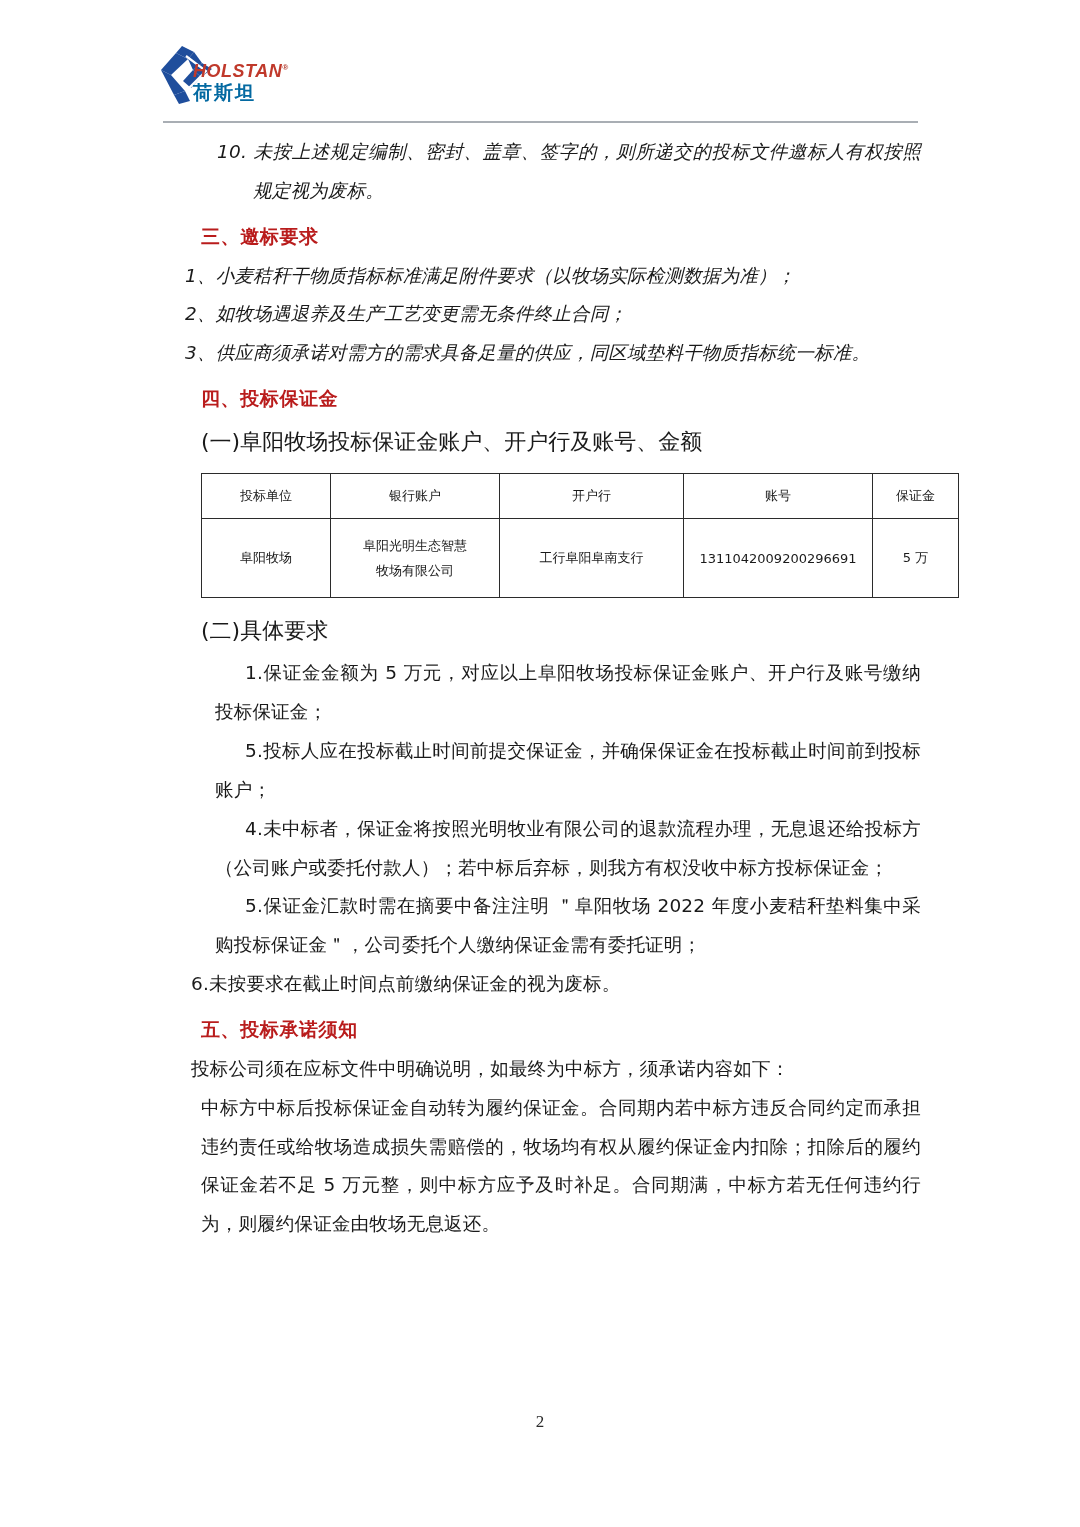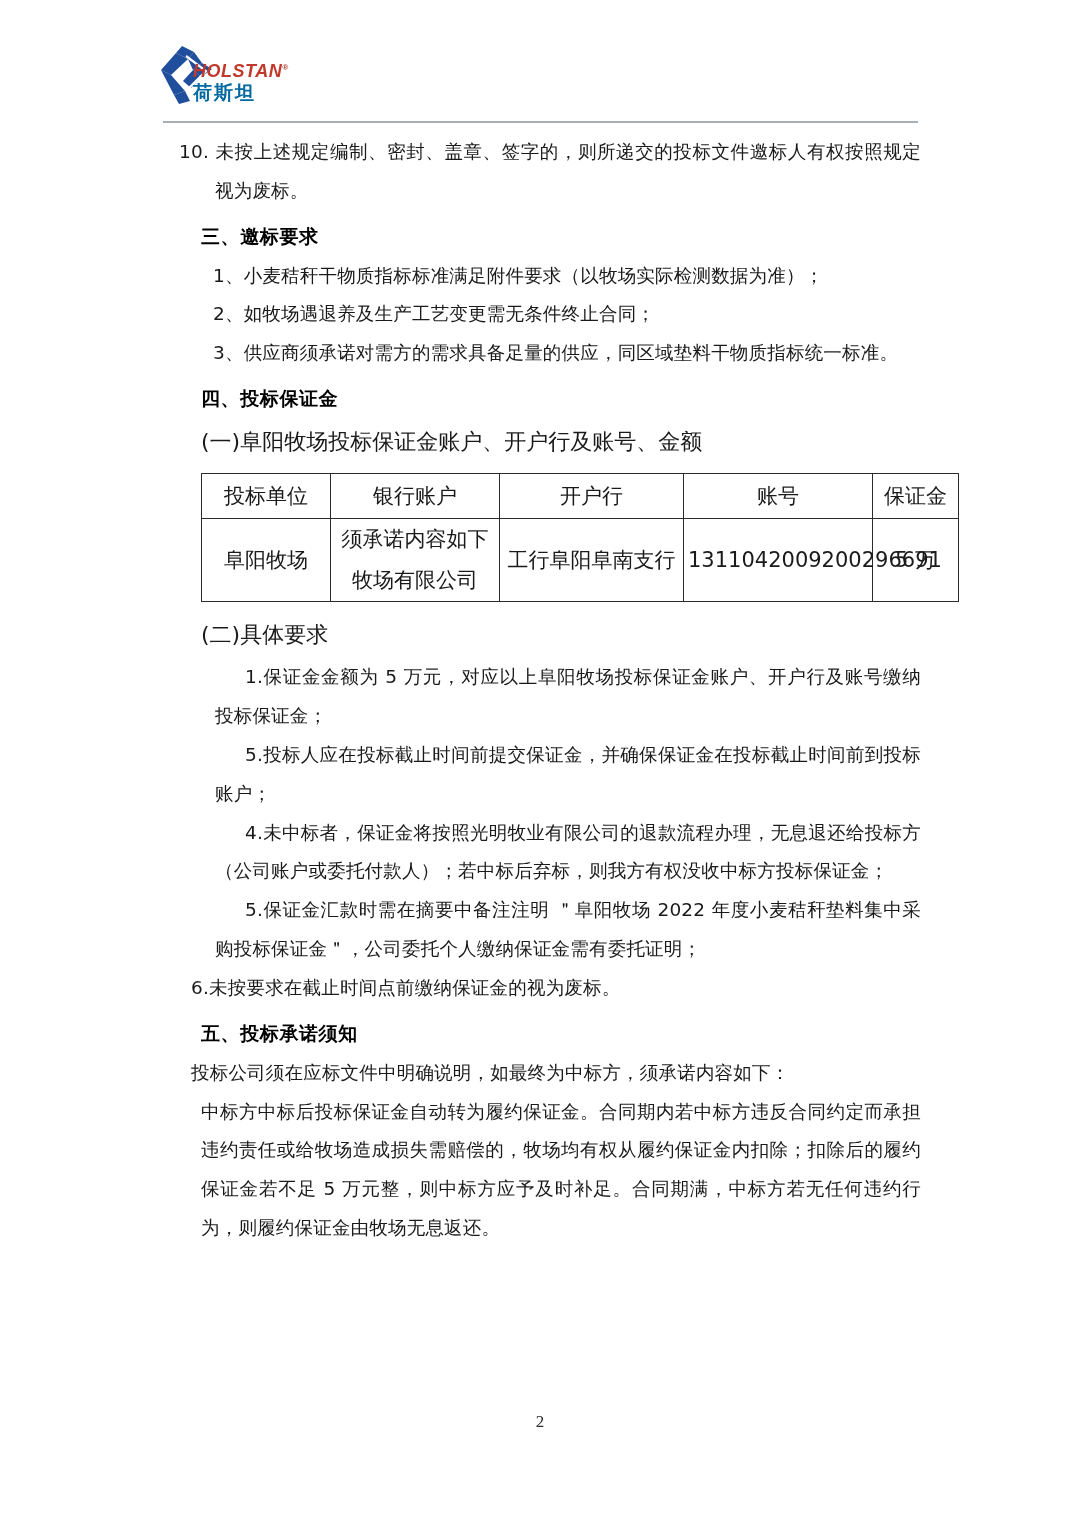--- a/index.html
+++ b/index.html
@@ -95,42 +95,44 @@
     font-size: 18.5px;
     line-height: 2.1;
     color: #1a1a1a;
     margin: 0;
     text-align: justify;
     letter-spacing: 0.2px;
   }
   .p-hang {
     padding-left: 36px;
     text-indent: -36px;
-    margin-left: 16px;
+    margin-left: 54px;
+    font-style: italic;
   }
   .p-num {
-    margin-left: 50px;
+    margin-left: 22px;
+    font-style: italic;
   }
   .p-ind {
     margin-left: 52px;
     text-indent: 30px;
   }
   .p-flat {
     margin-left: 28px;
   }
   .p-block {
     margin-left: 38px;
     text-indent: 0;
   }
   .heading {
     font-family: "DejaVu Sans", sans-serif;
     font-weight: bold;
     font-size: 19px;
     line-height: 2.1;
-    color: #000000;
+    color: #b91c1c;
     margin: 0 0 0 38px;
     letter-spacing: 0.6px;
   }
   .sub {
     font-family: "DejaVu Sans", sans-serif;
     font-size: 22px;
     line-height: 2.1;
     color: #1a1a1a;
     margin: 0 0 0 38px;
   }
@@ -143,21 +145,21 @@
   }
   table.deposit {
     border-collapse: collapse;
     width: 712px;
     table-layout: fixed;
   }
   table.deposit th,
   table.deposit td {
     border: 1.3px solid #2b2b2b;
     font-family: "DejaVu Sans", sans-serif;
-    font-size: 21px;
+    font-size: 13px;
     color: #1a1a1a;
     text-align: center;
     vertical-align: middle;
     font-weight: normal;
     padding: 0 4px;
   }
   table.deposit th { height: 44px; }
   table.deposit td { height: 78px; }
   .col-a { width: 120px; }
   .col-b { width: 160px; }
@@ -234,21 +236,21 @@
             <th class="col-b">银行账户</th>
             <th class="col-c">开户行</th>
             <th class="col-d">账号</th>
             <th class="col-e">保证金</th>
           </tr>
         </thead>
         <tbody>
           <tr>
             <td class="col-a">阜阳牧场</td>
             <td class="col-b cell-two-line">
-              <span>须承诺内容如下</span><br>
+              <span>阜阳光明生态智慧</span><br>
               <span>牧场有限公司</span>
             </td>
             <td class="col-c">工行阜阳阜南支行</td>
             <td class="col-d">1311042009200296691</td>
             <td class="col-e">5 万</td>
           </tr>
         </tbody>
       </table>
     </div>
 

